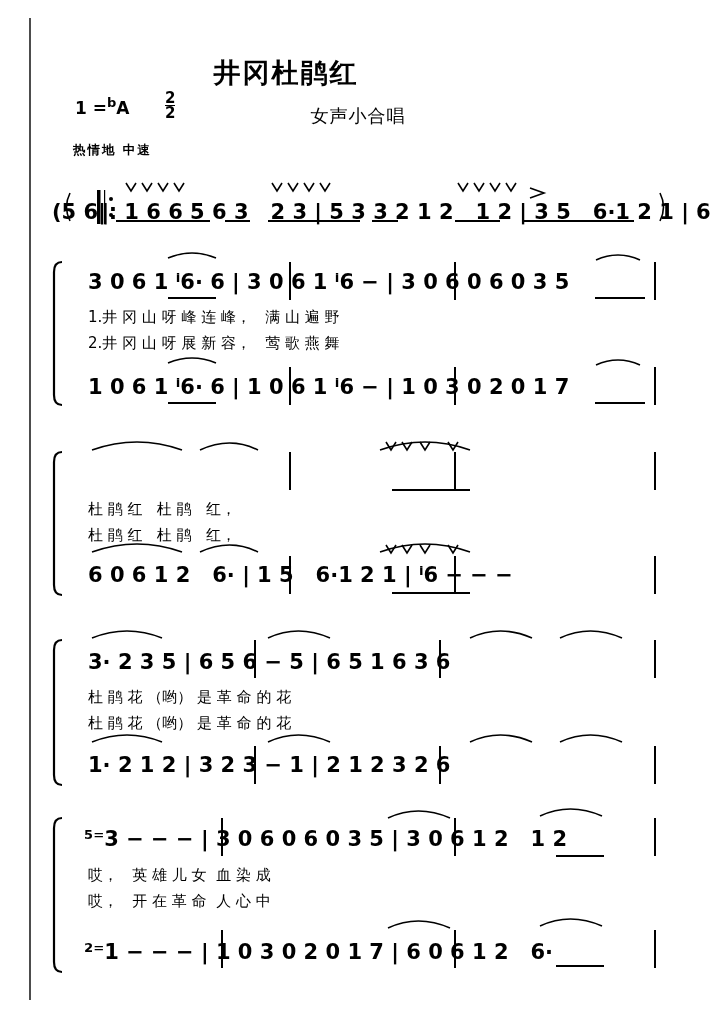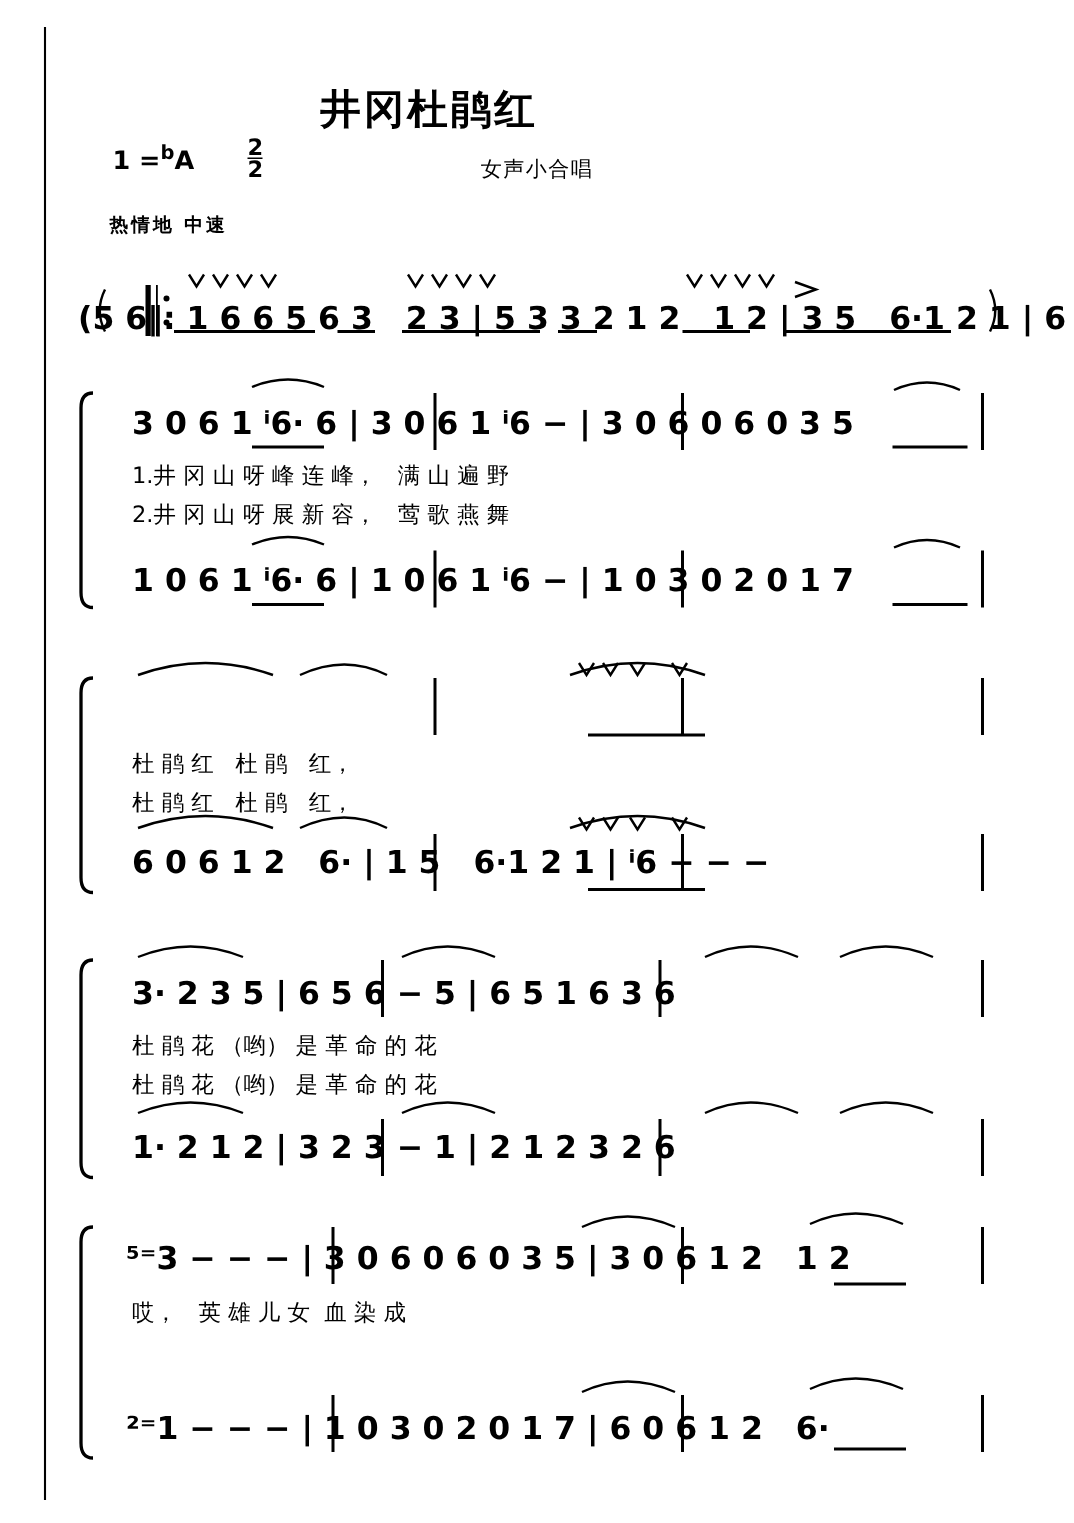--- a/index.html
+++ b/index.html
@@ -10,21 +10,21 @@
   }
   .sheet{position:absolute;left:0;top:0;width:716px;height:1015px;}
 
   
   .title{
     position:absolute;top:55px;left:0;width:572px;text-align:center;
     font-family:"DejaVu Sans",sans-serif;font-weight:bold;font-size:27px;letter-spacing:2px;
   }
   .subtitle{
     position:absolute;top:104px;left:0;width:716px;text-align:center;
-    font-family:"DejaVu Sans",sans-serif;font-size:14px;letter-spacing:1px;
+    font-family:"DejaVu Sans",sans-serif;font-size:18px;letter-spacing:1px;
   }
   .keysig{
     position:absolute;left:75px;top:95px;
     font-family:"DejaVu Sans",sans-serif;font-size:17px;font-weight:bold;
   }
   .keysig .flat{font-size:13px;vertical-align:super;}
   .meter{
     position:absolute;left:165px;top:92px;
     font-family:"DejaVu Sans",sans-serif;font-size:15px;font-weight:bold;
     line-height:13px;text-align:center;
@@ -79,20 +79,21 @@
   <div class="row lyric" style="left:88px; top:526px;">杜 鹃 红   杜 鹃   红，</div>
   <div class="row notes" style="left:88px; top:563px;">6 0 6 1 2   6· | 1 5   6·1 2 1 | ⁱ6 − − −</div>
 
   <div class="row notes" style="left:88px; top:650px;">3· 2 3 5 | 6 5 6 − 5 | 6 5 1 6 3 6</div>
   <div class="row lyric" style="left:88px; top:688px;">杜 鹃 花 （哟） 是 革 命 的 花</div>
   <div class="row lyric" style="left:88px; top:714px;">杜 鹃 花 （哟） 是 革 命 的 花</div>
   <div class="row notes" style="left:88px; top:753px;">1· 2 1 2 | 3 2 3 − 1 | 2 1 2 3 2 6</div>
 
   <div class="row notes" style="left:84px; top:827px;">⁵⁼3 − − − | 3 0 6 0 6 0 3 5 | 3 0 6 1 2   1 2</div>
   <div class="row lyric" style="left:88px; top:866px;">哎，   英 雄 儿 女  血 染 成</div>
+  <div class="row lyric" style="left:88px; top:892px;">哎，   开 在 革 命  人 心 中</div>
   <div class="row notes" style="left:84px; top:940px;">²⁼1 − − − | 1 0 3 0 2 0 1 7 | 6 0 6 1 2   6·</div>
 
   <svg class="ov" viewBox="0 0 716 1015">
     <g stroke="#000" fill="none" stroke-width="2">
 
       <path d="M30 18 L30 1000" stroke-width="1.4"></path>
 
       <path d="M70 193 q-7 14 0 28" stroke-width="1.6"></path>
       <path d="M660 193 q7 14 0 28" stroke-width="1.6"></path>
       <rect x="97" y="190" width="3.5" height="34" fill="#000" stroke="none"></rect>

